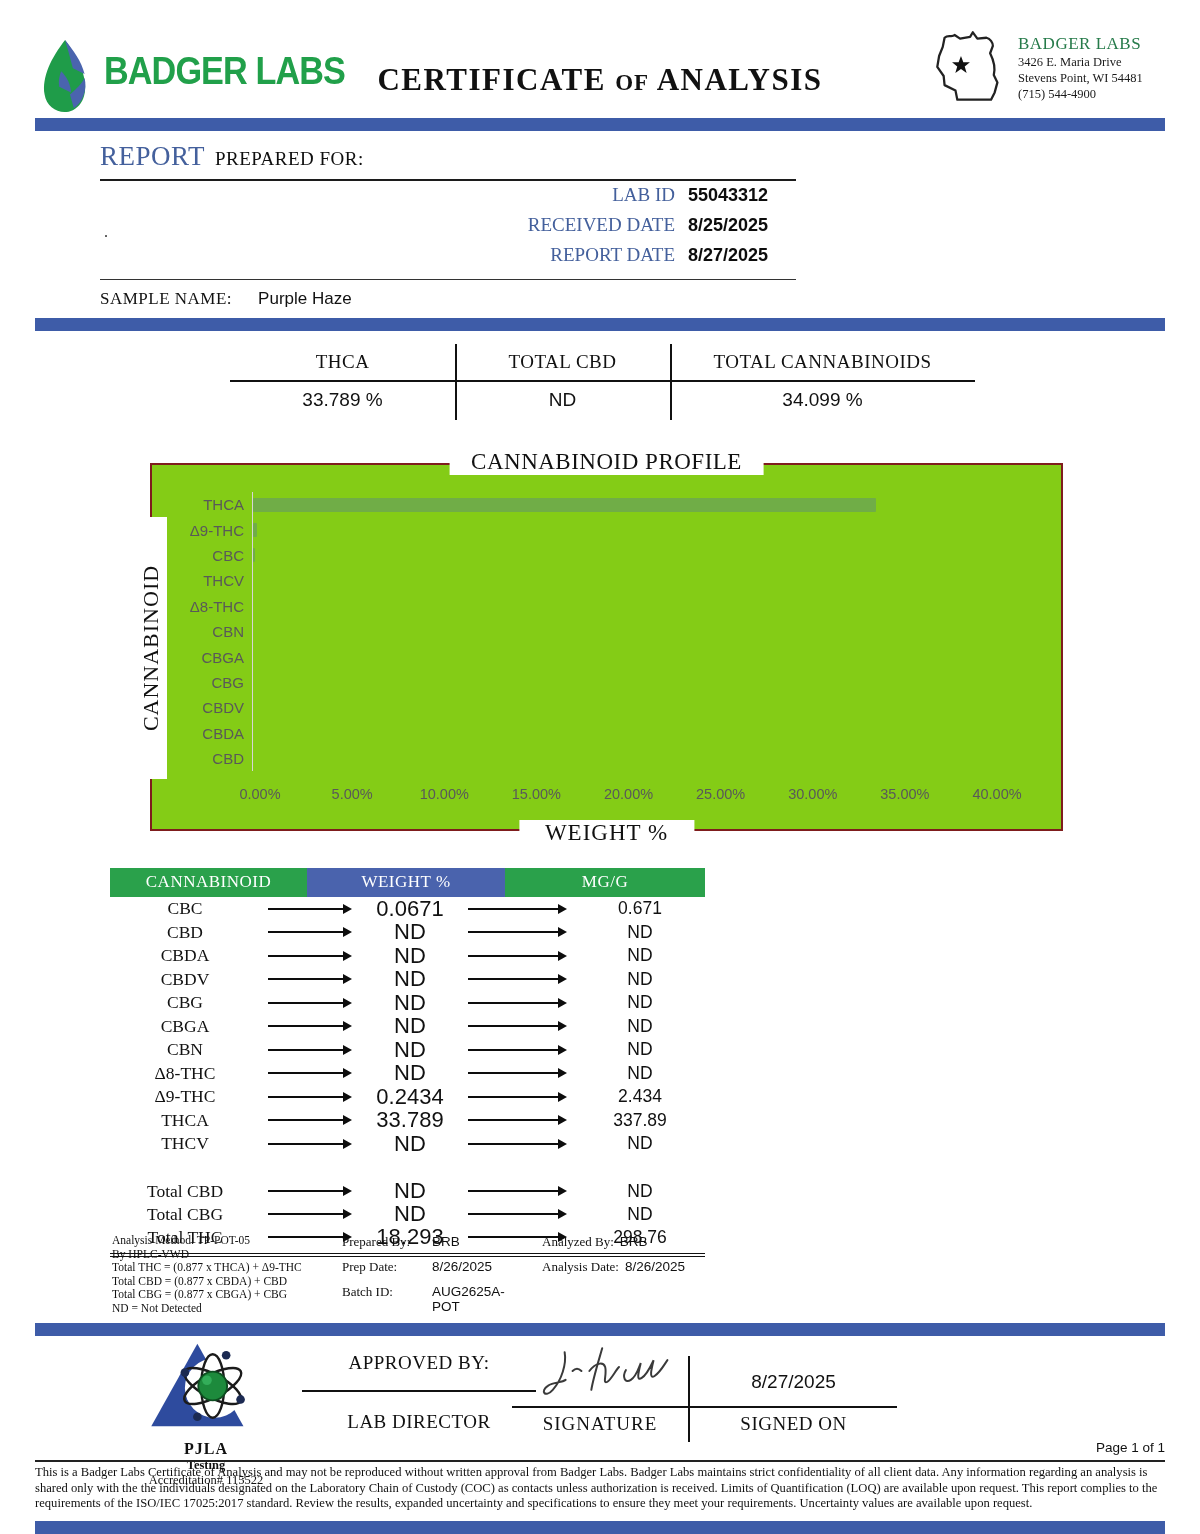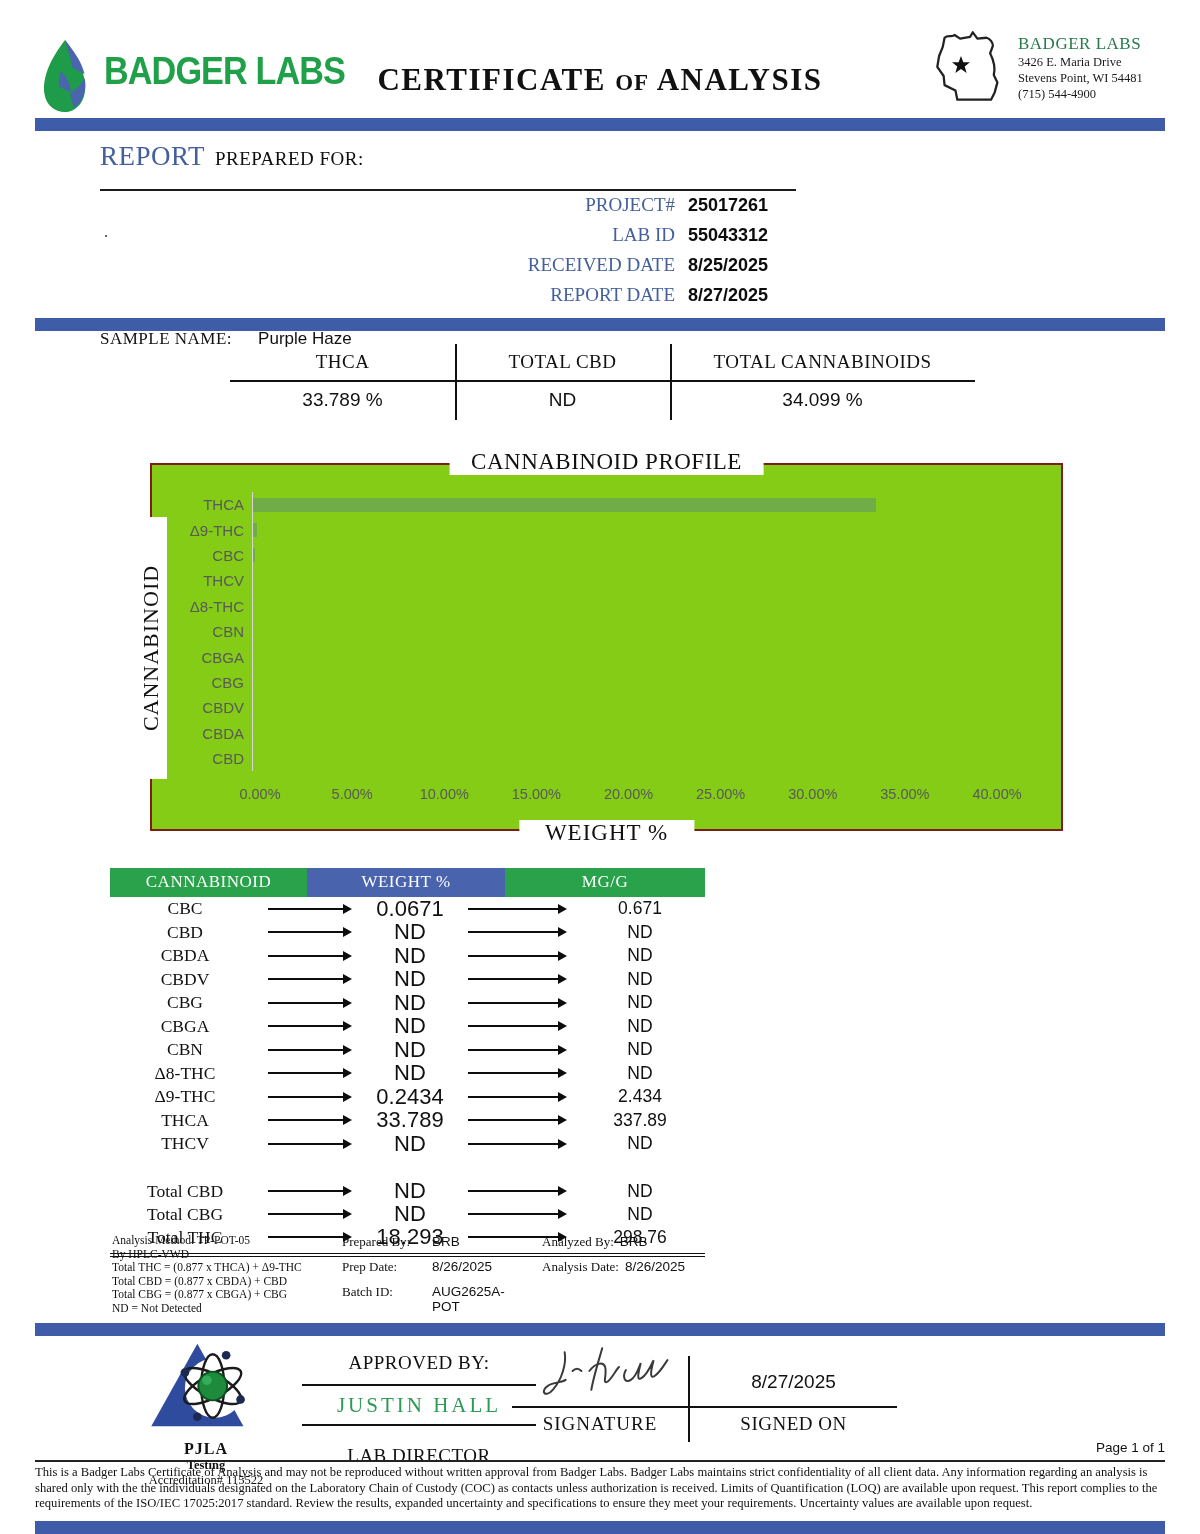--- a/index.html
+++ b/index.html
@@ -24,21 +24,21 @@
     font-weight:bold; font-size:31px; letter-spacing:1.5px; white-space:nowrap; }
   #doc-title .title-of { font-size:23px; letter-spacing:1px;margin-top:38px; }
   #company-block { position:absolute; left:930px; top:26px; display:flex; }
   #wisconsin-icon { flex:none; }
   #company-text { margin-left:6px; padding-top:8px; }
   .company-name { font-size:17px; color:#257a49; letter-spacing:.5px; }
   .company-line { font-size:12.5px; line-height:16px; color:#1a1a1a; }
 
   
   #report-block { position:absolute; left:100px; top:141px; width:696px; }
-  .report-heading { border-bottom:2px solid #1c1c1c; padding-bottom:17px; }
+  .report-heading { border-bottom:2px solid #1c1c1c; padding-bottom:7px; }
   #report-word { font-size:27px; color:#44609c; letter-spacing:.5px; }
   #report-suffix { font-size:19px; color:#0f0f0f; margin-left:10px; letter-spacing:.5px; }
   #report-meta { margin-top:3px; padding-bottom:5px; border-bottom:1.5px solid #333; }
   .meta-row { display:flex; justify-content:flex-end; align-items:baseline; height:30px; }
   .meta-label { font-size:19px; color:#44609c; }
   .meta-value { width:108px; margin-left:13px; font-weight:bold; font-size:18px; color:#0c0c0c; }
   #stray-mark { position:absolute; left:4px; top:82px; font-size:16px; color:#333; }
   .sample-row { margin-top:9px; }
   #sample-label { font-size:17px; letter-spacing:.5px; }
   #sample-value { font-size:17px; margin-left:26px; }
@@ -103,21 +103,21 @@
   #notes-mid .nlabel { width:90px; flex:none; }
   #notes-right .nlabel { flex:none; margin-right:6px; }
   .nvalue { font-size:13.5px; }
 
   
   #pjla { position:absolute; left:126px; top:1338px; width:160px; text-align:center; }
   .pjla-name { font-weight:bold; font-size:16px; letter-spacing:1px; margin-top:2px; }
   .pjla-sub { font-weight:bold; font-size:12.5px; }
   .pjla-acc { font-size:12.5px; }
   #approved { position:absolute; left:302px; top:1352px; width:234px; text-align:center; }
-  #approved-label { font-size:19px; letter-spacing:.5px; padding-bottom:10px; border-bottom:2px solid #111; }
+  #approved-label { font-size:19px; letter-spacing:.5px; padding-bottom:16px; border-bottom:2px solid #111; }
   #approved-name { font-size:21px; color:#2f9a56; letter-spacing:3px; padding:7px 0 6px; border-bottom:2px solid #111; }
   #approved-role { font-size:19px; letter-spacing:.5px; padding-top:19px; }
   #signature-svg { position:absolute; left:535px; top:1340px; }
   #sig-line { position:absolute; left:512px; top:1406px; width:385px; height:2px; background:#111; }
   #sig-divider { position:absolute; left:688px; top:1356px; width:2px; height:86px; background:#111; }
   #sig-label { position:absolute; left:512px; top:1413px; width:176px; text-align:center;
     font-size:19px; letter-spacing:1px; }
   #signed-date { position:absolute; left:690px; top:1371px; width:207px; text-align:center; font-size:19px; }
   #signed-on { position:absolute; left:690px; top:1413px; width:207px; text-align:center;
     font-size:19px; letter-spacing:.5px; }
@@ -159,24 +159,20 @@
   </div>
 
   <div id="bar1" class="bluebar"></div>
 
   <div id="report-block">
     <div class="report-heading">
       <span id="report-word">REPORT</span><span id="report-suffix">PREPARED FOR:</span>
     </div>
     <div id="report-meta">
         <div class="meta-row">
-          <span class="meta-label">PROJECT#</span>
-          <span class="meta-value sans">25017261</span>
-        </div>
-        <div class="meta-row">
           <span class="meta-label">LAB ID</span>
           <span class="meta-value sans">55043312</span>
         </div>
         <div class="meta-row">
           <span class="meta-label">RECEIVED DATE</span>
           <span class="meta-value sans">8/25/2025</span>
         </div>
         <div class="meta-row">
           <span class="meta-label">REPORT DATE</span>
           <span class="meta-value sans">8/27/2025</span>
@@ -524,21 +520,20 @@
       <circle cx="86" cy="18" r="4.5" fill="#1c2a52"></circle>
       <circle cx="56" cy="82" r="4.5" fill="#1c2a52"></circle>
     </svg>
     <div class="pjla-name">PJLA</div>
     <div class="pjla-sub">Testing</div>
     <div class="pjla-acc">Accreditation# 115522</div>
   </div>
 
   <div id="approved">
     <div id="approved-label">APPROVED BY:</div>
-    <div id="approved-name">JUSTIN HALL</div>
     <div id="approved-role">LAB DIRECTOR</div>
   </div>
 
   <svg id="signature-svg" width="168" height="64" viewBox="0 0 170 64">
     <g fill="none" stroke="#3a3a3a" stroke-width="2" stroke-linecap="round">
       <path d="M30,12 C32,24 27,40 18,50 C10,59 5,51 13,46 C19,42 27,43 31,40"></path>
       <path d="M38,31 C42,27 45,29 47,31"></path>
       <path d="M68,8 C64,22 59,38 57,50"></path>
       <path d="M55,31 C61,23 69,21 71,27 C73,35 68,44 73,42 C77,40 81,31 85,27"></path>
       <path d="M92,30 C88,37 91,44 97,40 C103,36 105,27 107,23 C105,31 102,42 108,38 C114,34 118,24 120,20 C118,28 115,40 121,36 C127,32 131,24 134,20"></path>

